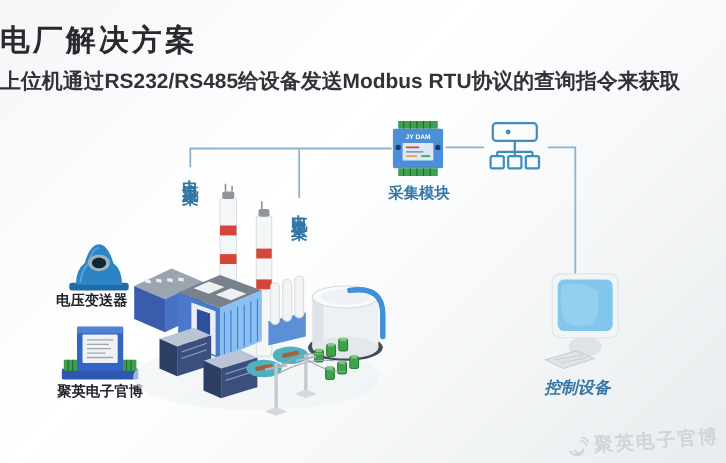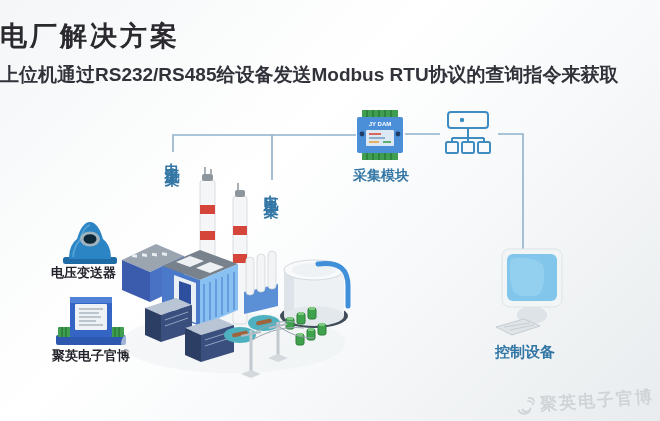--- a/index.html
+++ b/index.html
@@ -13,21 +13,21 @@
     font-size:27px;font-weight:bold;color:#29292e;letter-spacing:3px;margin:0;
   }
   .desc{position:absolute;left:0;top:64px;width:660px;text-align:left;
     font-size:19px;font-weight:bold;color:#32323a;line-height:21px;margin:0;}
   .vlabel{
     position:absolute;writing-mode:vertical-rl;text-orientation:upright;
     font-size:15px;font-weight:bold;color:#3477a6;letter-spacing:3px;line-height:22px;
   }
   .blabel{position:absolute;text-align:center;font-size:14px;font-weight:bold;color:#3477a6;}
   .dlabel{position:absolute;font-size:13px;font-weight:bold;color:#23232b;}
-  .ctrl-label{font-size:15px;}
+  .ctrl-label{font-size:15px;font-style:italic;}
   svg{display:block;}
   .overlay{position:absolute;left:0;top:0;pointer-events:none;}
   .dev{position:absolute;}
   .watermark{
     position:absolute;right:6px;bottom:8px;display:flex;align-items:center;gap:5px;
     color:#ccd0d3;font-size:17px;font-weight:bold;letter-spacing:2px;
     transform:rotate(-4deg);opacity:.85;
   }
 </style>
 </head>

